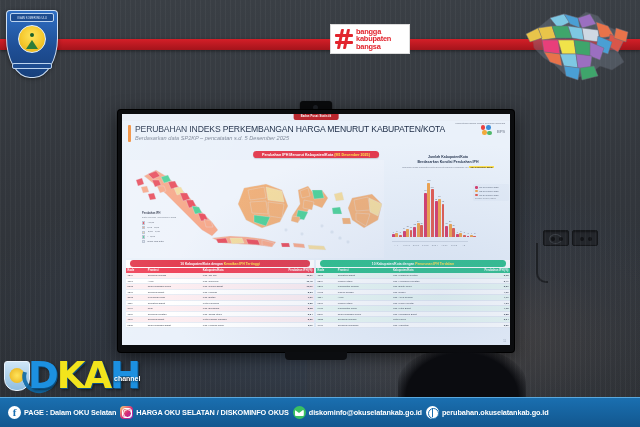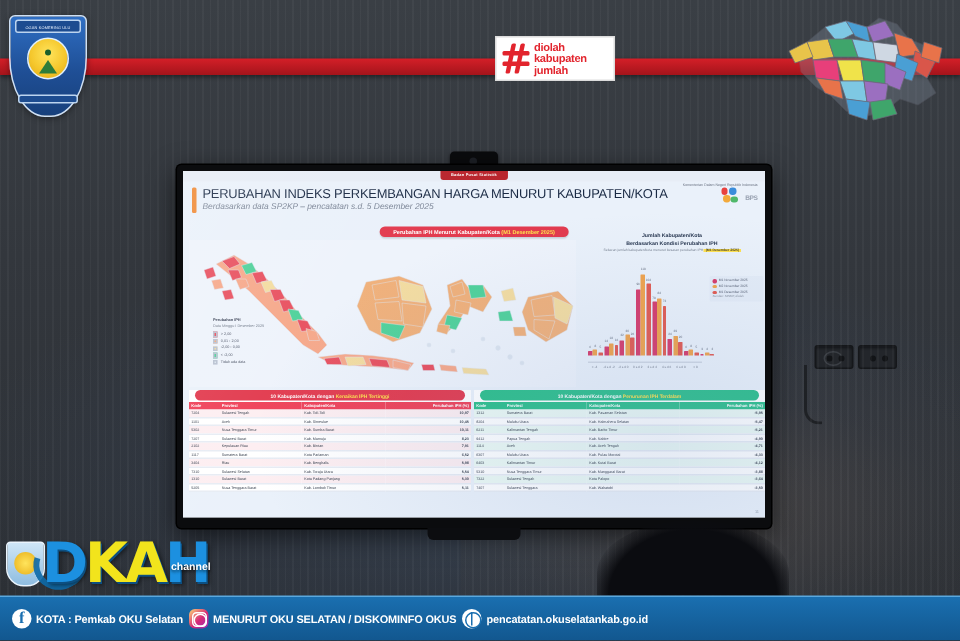--- a/index.html
+++ b/index.html
@@ -797,23 +797,23 @@
 
 
   <div id="logo-bangga">
     <span class="hashmark">
         <i></i>
         <i></i>
         <i></i>
         <i></i>
       </span>
     <span class="lines">
-      <span>diolah</span>
+      <span>bangga</span>
       <span>kabupaten</span>
-      <span>jumlah</span>
+      <span>bangsa</span>
     </span>
   </div>
 
   <svg id="region-map" viewBox="0 0 118 84">
     <g stroke="#6a6a78" stroke-width="0.5">
       <path d="M18 24 L30 14 L44 10 L58 14 L66 8 L78 12 L86 22 L96 26 L104 36 L98 48 L104 58 L92 66 L80 62 L70 70 L56 74 L44 70 L34 60 L24 54 L14 44 L12 32 Z" fill="#7f8a9a" opacity="0.35"></path>
       <path d="M30 14 L44 10 L50 18 L38 24 Z" fill="#7ec8e3"></path>
       <path d="M44 10 L58 14 L60 24 L50 20 Z" fill="#4a9fd4"></path>
       <path d="M58 14 L70 10 L76 20 L62 24 Z" fill="#9b6fc0"></path>
       <path d="M76 18 L88 22 L94 32 L80 34 Z" fill="#e8734a"></path>
@@ -843,23 +843,27 @@
       <span class="c"></span>
     </div>
   <div class="wm-swoosh"></div>
   <div class="wm-logo">D<span class="y">KA</span>H</div>
   <div class="wm-channel">channel</div>
 </div>
 
 <div id="footer">
   <div class="fitem">
     <span class="ico fb"></span>
-    <span class="ftxt">KOTA : Pemkab OKU Selatan</span>
+    <span class="ftxt">PAGE : Dalam OKU Selatan</span>
   </div>
   <div class="fitem">
     <span class="ico ig"></span>
-    <span class="ftxt">MENURUT OKU SELATAN / DISKOMINFO OKUS</span>
+    <span class="ftxt">HARGA OKU SELATAN / DISKOMINFO OKUS</span>
+  </div>
+  <div class="fitem">
+    <span class="ico mail"></span>
+    <span class="ftxt">diskominfo@okuselatankab.go.id</span>
   </div>
   <div class="fitem">
     <span class="ico web"></span>
-    <span class="ftxt">pencatatan.okuselatankab.go.id</span>
+    <span class="ftxt">perubahan.okuselatankab.go.id</span>
   </div>
 </div>
 
 </body></html>

